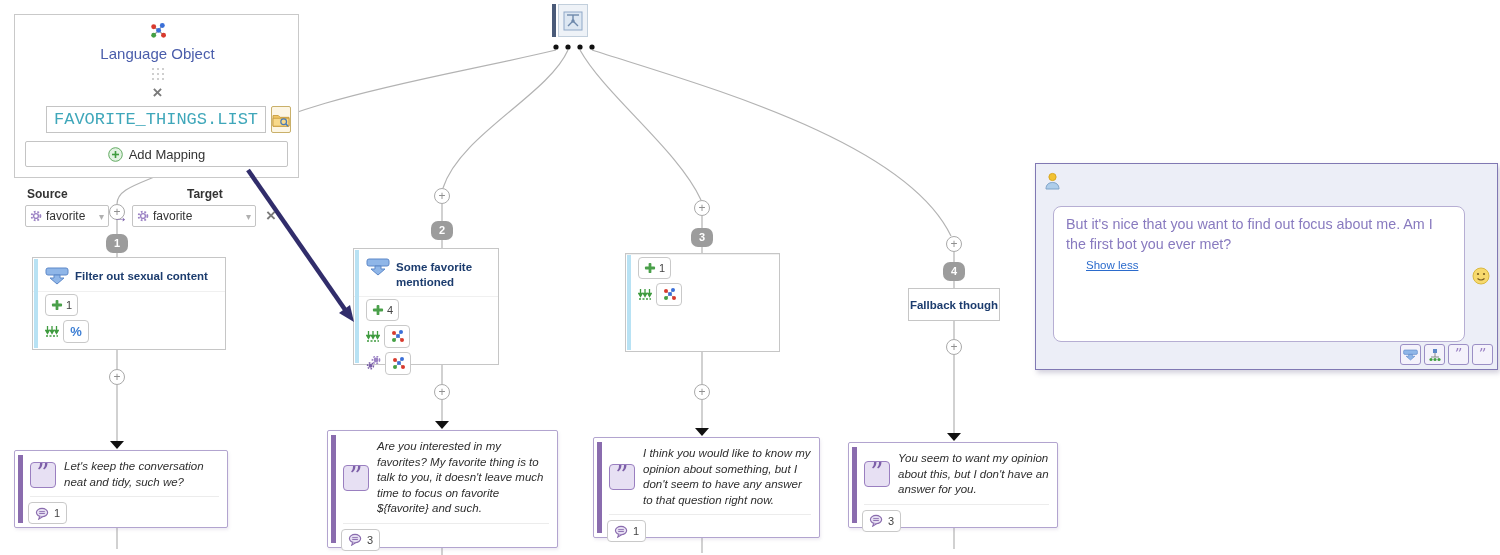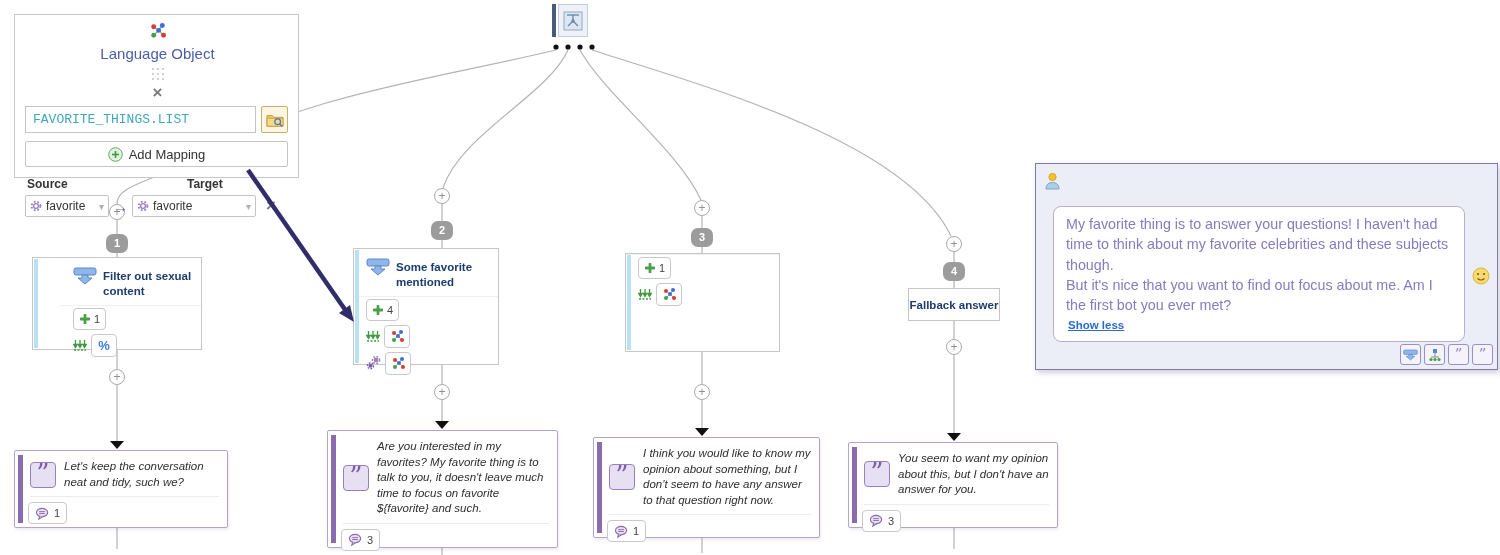--- a/index.html
+++ b/index.html
@@ -55,43 +55,43 @@
     align-items:center;justify-content:center;box-sizing:border-box;}
 
   
   .lo-panel{left:14px;top:14px;width:285px;height:164px;background:#fff;border:1px solid #c9c9c9;
     z-index:20;box-sizing:border-box;}
   .lo-header{display:flex;align-items:center;gap:6px;padding:8px 8px 6px 10px;flex-direction:column;}
   .lo-title{color:#4a5dab;font-size:15px;flex:1;}
   .lo-x{color:#7a7a7a;font-weight:bold;font-size:17px;line-height:14px;cursor:default;}
   .lo-input-row{display:flex;gap:5px;padding:0 10px;}
   .lo-input{flex:1;border:1px solid #c4c4c4;height:27px;display:flex;align-items:center;padding:0 7px;
-    font-family:"Liberation Mono",monospace;font-size:13px;color:#3fa7ba;box-sizing:border-box;}
+    font-family:"Liberation Mono",monospace;font-size:17px;color:#3fa7ba;box-sizing:border-box;margin-left:21px;}
   .lo-folder{width:27px;height:27px;border:1px solid #c9b06a;border-radius:2px;background:#fdf6e4;
     display:flex;align-items:center;justify-content:center;box-sizing:border-box;}
-  .lo-addmap{margin:8px 10px 0 10px;height:24px;border:1px solid #c4c4c4;border-radius:2px;background:#fff;
+  .lo-addmap{margin:8px 10px 10px 10px;height:24px;border:1px solid #c4c4c4;border-radius:2px;background:#fff;
     display:flex;align-items:center;justify-content:center;gap:6px;font-size:13px;color:#333;}
   .lo-labels{display:flex;padding:10px 10px 4px 12px;font-size:12px;font-weight:bold;color:#333;}
   .lo-maprow{display:flex;align-items:center;padding:0 8px 0 10px;gap:4px;}
   .dd{border:1px solid #c4c4c4;border-radius:2px;height:22px;display:flex;align-items:center;gap:4px;
     padding:0 4px;background:#fff;box-sizing:border-box;}
   .dd-text{font-size:12px;color:#333;flex:1;}
   .dd-caret{color:#b0b0b0;font-size:10px;}
   .map-arrow{color:#7a5fa8;font-size:15px;font-weight:bold;}
 
   
   .chat-panel{left:1035px;top:163px;width:463px;height:207px;background:#eceef7;border:1.5px solid #8078b3;
     z-index:10;box-sizing:border-box;box-shadow:2px 3px 5px rgba(80,70,120,0.25);}
   .chat-user-row{display:flex;align-items:center;gap:7px;padding:8px 0 0 8px;}
   .chat-pill{width:232px;height:26px;border:1.5px solid #9fadd9;border-radius:14px;background:#f7f8fd;
     color:#6b84cc;font-size:14px;display:flex;align-items:center;justify-content:center;box-sizing:border-box;}
   .bot-box{position:absolute;left:17px;top:42px;width:412px;height:136px;background:#fff;
     border:1px solid #b6aed3;border-radius:8px;padding:7px 12px;box-sizing:border-box;}
   .bot-box p{margin:0;color:#887abf;font-size:14.3px;line-height:1.42;}
-  .show-less{display:inline-block;margin:3px 0 0 2px;color:#2b6bcc;font-size:11.5px;font-weight:bold;
+  .show-less{display:inline-block;margin:3px 0 0 20px;color:#2b6bcc;font-size:11.5px;font-weight:normal;
     text-decoration:underline;cursor:pointer;}
   .smiley{position:absolute;right:7px;top:103px;}
   .chat-toolbar{position:absolute;right:4px;bottom:4px;display:flex;gap:3px;}
   .tool-btn{width:21px;height:21px;border:1px solid #9b8fc5;border-radius:3px;background:#f4f2fb;
     display:flex;align-items:center;justify-content:center;box-sizing:border-box;}
   .tool-btn .q{font-family:"DejaVu Serif",serif;font-size:15px;line-height:11px;color:#9b82c4;}
 </style>
 </head>
 <body>
 
@@ -157,21 +157,21 @@
   <div class="plus-circle abs" style="left:109px;top:369px;"><span>+</span></div>
   <div class="plus-circle abs" style="left:434px;top:384px;"><span>+</span></div>
   <div class="plus-circle abs" style="left:694px;top:384px;"><span>+</span></div>
   <div class="plus-circle abs" style="left:946px;top:339px;"><span>+</span></div>
 
   <div class="badge abs" style="left:106px;top:234px;">1</div>
   <div class="badge abs" style="left:431px;top:221px;">2</div>
   <div class="badge abs" style="left:691px;top:228px;">3</div>
   <div class="badge abs" style="left:943px;top:262px;">4</div>
 
-  <div class="node-box abs" style="left:32px;top:257px;width:170px;height:93px;padding-left:28px;">
+  <div class="node-box abs" style="left:32px;top:257px;width:194px;height:93px;">
     <div class="node-accent"></div>
     <div class="node-title-row">
       <span>
         <svg width="24" height="18" viewBox="0 0 24 18">
           <rect x="1" y="1" width="22" height="7" rx="2" fill="#8fb6e8" stroke="#5d88c8"></rect>
           <polygon points="9,8 15,8 15,11 19,11 12,17 5,11 9,11" fill="#8fb6e8" stroke="#5d88c8"></polygon>
         </svg>
       </span>
       <span class="node-title">Filter out sexual content</span>
     </div>
@@ -318,21 +318,21 @@
               <circle cx="3" cy="10" r="2" fill="#44a044"></circle>
               <circle cx="11" cy="10" r="2" fill="#d83a2e"></circle>
               <circle cx="7" cy="6" r="2" fill="#3a6fd8"></circle>
           </svg>
         </span>
       </div>
     </div>
   </div>
 
   <div class="fallback-box abs" style="left:908px;top:288px;width:92px;height:33px;">
-    <span>Fallback answer</span>
+    <span>Fallback though</span>
   </div>
 
   <div class="ans-box abs" style="left:14px;top:450px;width:214px;height:78px;">
     <div class="ans-bar"></div>
     <div class="ans-body">
       <span class="quote-icon">
           <span>”</span>
         </span>
       <div class="ans-text">Let's keep the conversation neat and tidy, such we?</div>
     </div>
@@ -491,21 +491,20 @@
   <div class="chat-panel abs">
     <div class="chat-user-row">
       <span>
         <svg width="17" height="18" viewBox="0 0 17 18">
           <circle cx="8.5" cy="5" r="3.6" fill="#f2c233" stroke="#d9a71f"></circle>
           <path d="M2,17 C2,12.5 5,10.5 8.5,10.5 C12,10.5 15,12.5 15,17 Z" fill="#aecdea" stroke="#7fa3c8"></path>
         </svg>
       </span>
     </div>
     <div class="bot-box">
-      <p>My favorite thing is to answer your questions! I haven't had time to think about my favorite celebrities and these subjects though.</p>
       <p>But it's nice that you want to find out focus about me. Am I the first bot you ever met?</p>
       <a class="show-less">Show less</a>
     </div>
     <span class="smiley">
       <svg width="18" height="18" viewBox="0 0 18 18">
         <circle cx="9" cy="9" r="8" fill="#f7d96d" stroke="#d9b840"></circle>
         <circle cx="6" cy="7" r="1.1" fill="#7a5c1e"></circle>
           <circle cx="12" cy="7" r="1.1" fill="#7a5c1e"></circle>
         <path d="M5.5,11.5 Q9,14.5 12.5,11.5" fill="none" stroke="#7a5c1e" stroke-width="1.2"></path>
       </svg>

